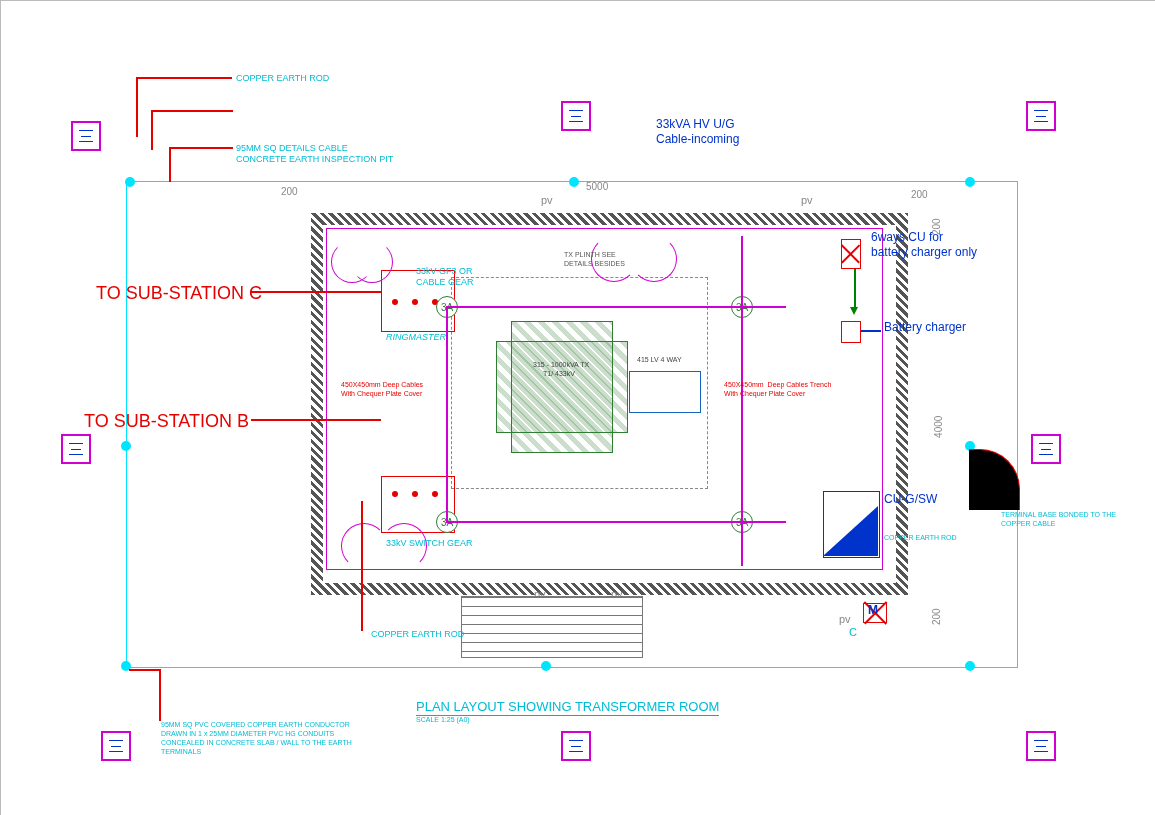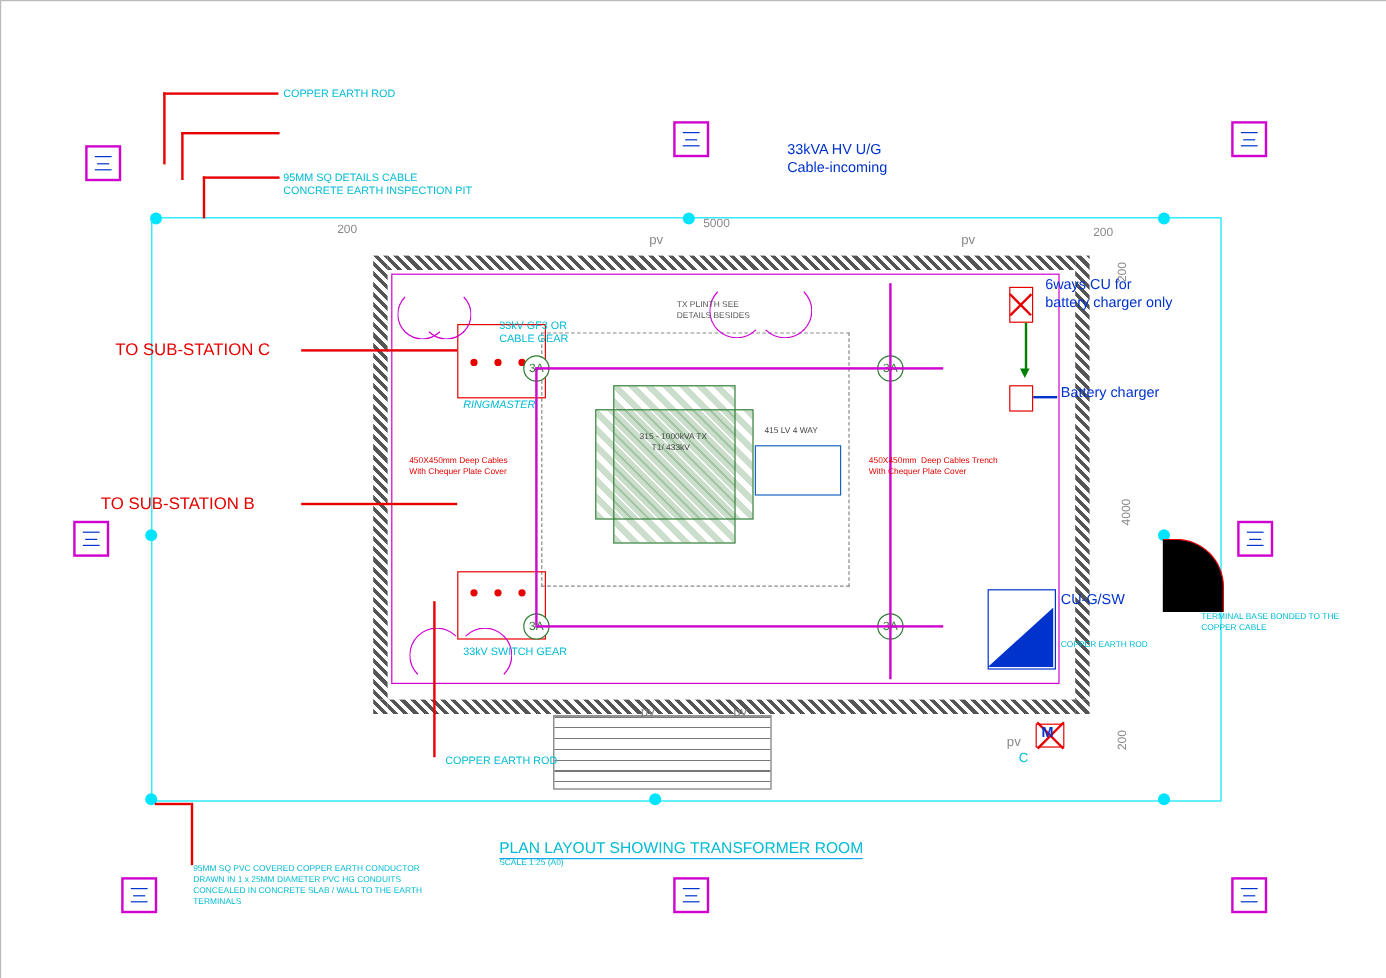--- a/index.html
+++ b/index.html
@@ -4,21 +4,21 @@
 <style>
   html,body{margin:0;padding:0;background:#f5f5f5;font-family:Arial,Helvetica,sans-serif;}
   .sheet{position:relative;width:1155px;height:815px;background:#fff;border:1px solid #bbb;box-shadow:0 2px 4px rgba(0,0,0,.15);margin:0 auto;}
   .canvas{position:absolute;left:40px;top:20px;right:40px;bottom:20px;}
   .txt{position:absolute;white-space:pre;line-height:1.15;}
   .red{color:#e60000;}
   .blue{color:#0033cc;}
   .cyan{color:#00bcd4;font-size:9px;}
   .sm{font-size:9px;}
   .md{font-size:12px;}
-  .lg{font-size:14px;}
+  .lg{font-size:18px;}
   .bigblue{color:#1565c0;font-weight:400;font-size:34px;letter-spacing:1px;}
   
   .earthbox{position:absolute;width:26px;height:26px;border:2px solid #d000d0;background:#fff;display:flex;align-items:center;justify-content:center;}
   .earthbox:before{content:"";display:block;width:14px;height:10px;border-top:1.5px solid #0033cc;border-bottom:1.5px solid #0033cc;}
   .earthbox:after{content:"";position:absolute;width:10px;border-top:1.5px solid #0033cc;}
   
   .node{position:absolute;width:10px;height:10px;border-radius:50%;background:#00e5ff;}
   
   .ring{position:absolute;border:1.5px solid #00e5ff;}
   

